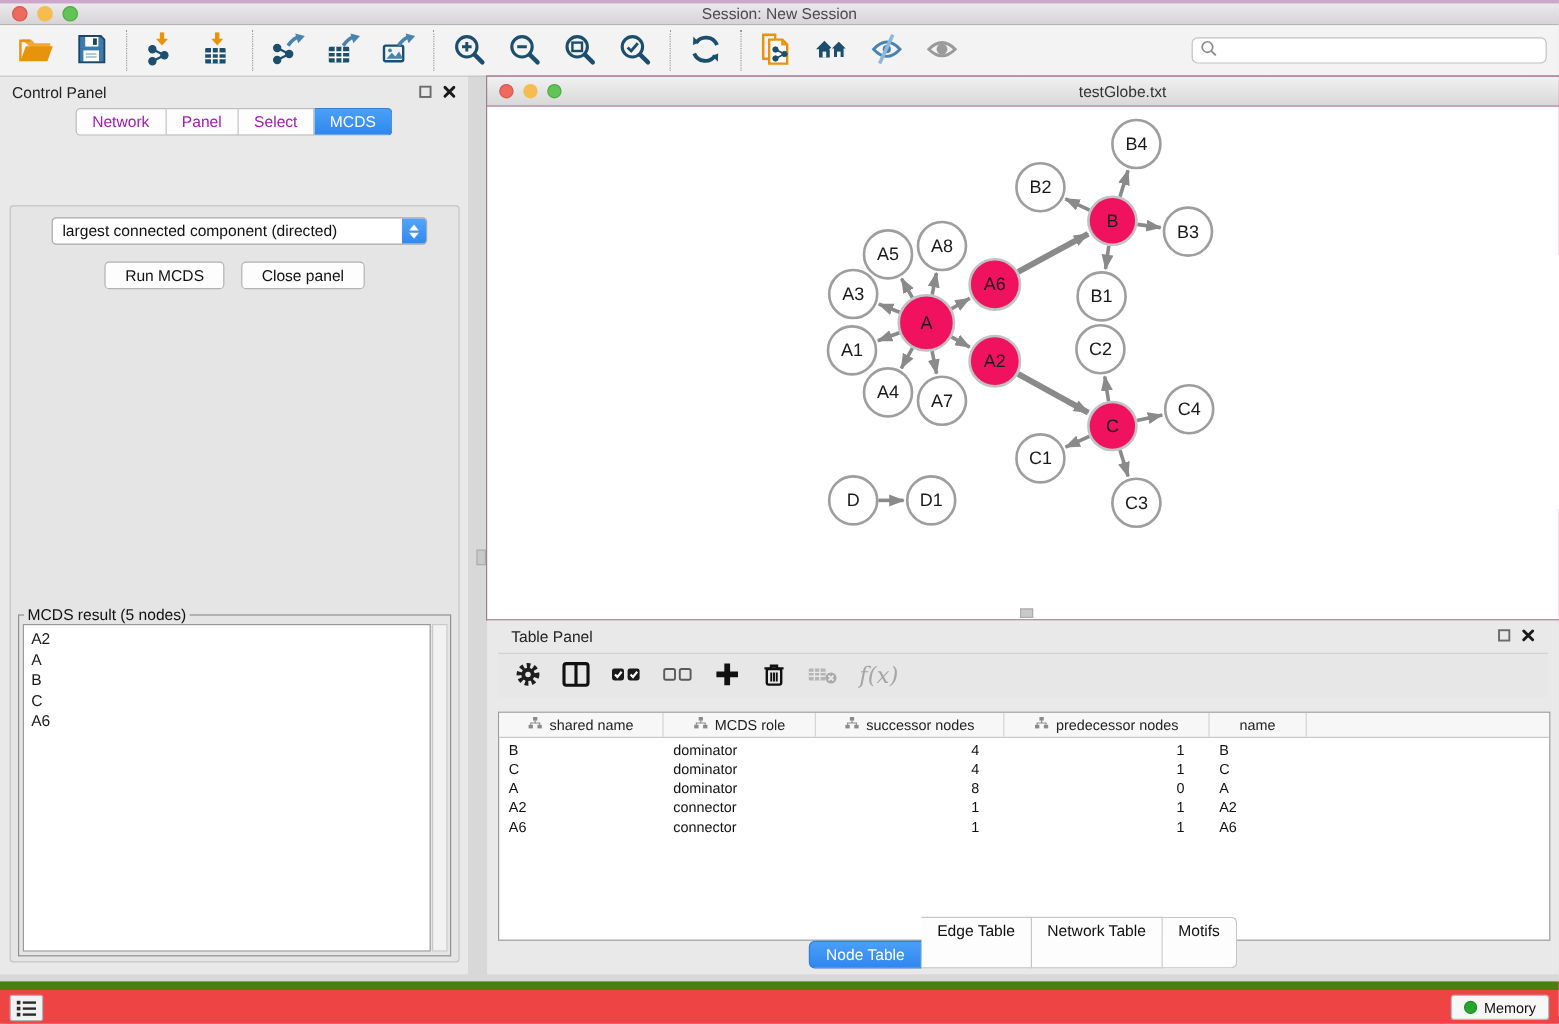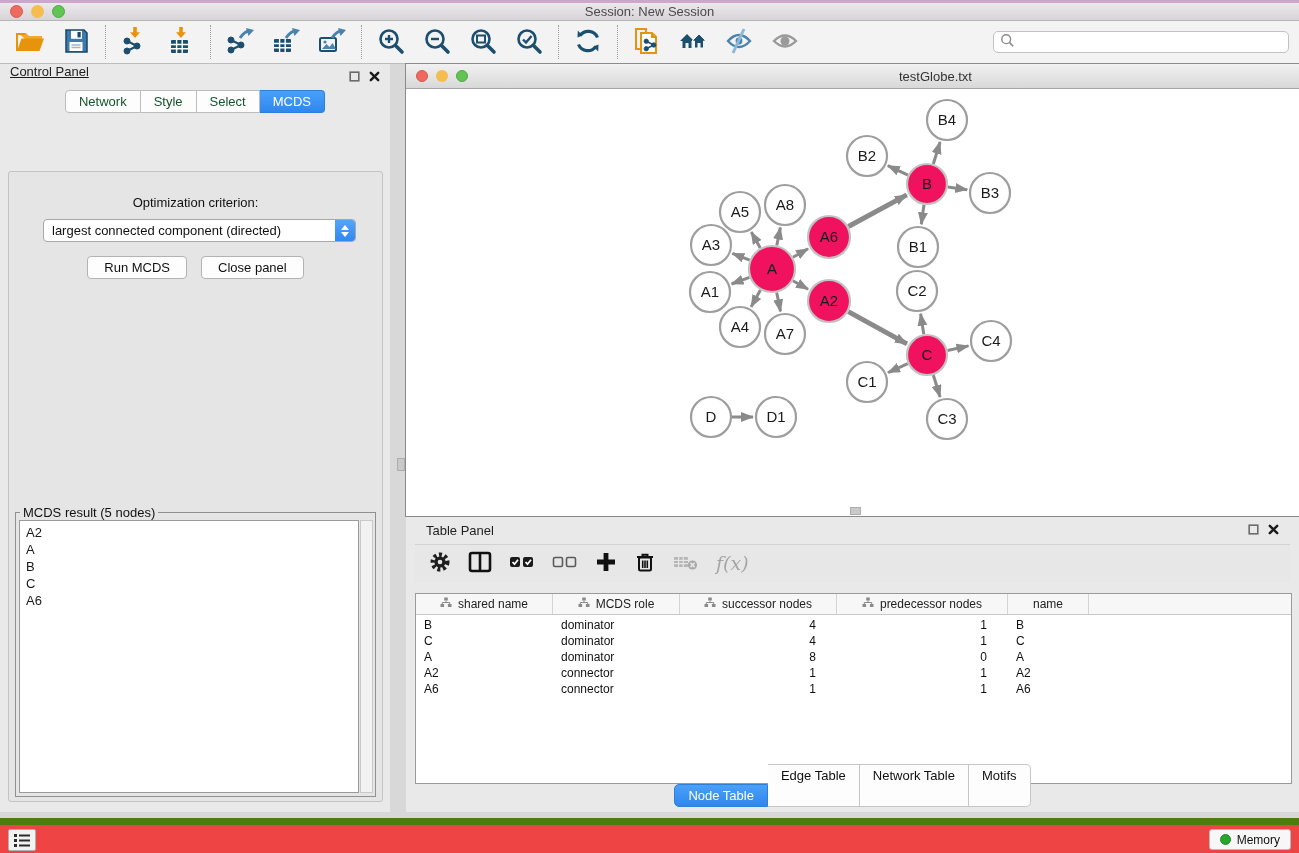--- a/index.html
+++ b/index.html
@@ -26,25 +26,25 @@
     border-bottom:1px solid #bdbdbd; display:flex; align-items:center; padding:0 10px 0 12px; }
   .tb-group { display:flex; align-items:center; gap:10px; }
   .tb-btn { width:36px; height:36px; display:flex; align-items:center; justify-content:center; }
   .tb-sep { height:34px; border-left:1px dotted #9a9a9a; margin:0 11px; }
   .search-box { margin-left:auto; width:296px; height:22px; background:#fff; border:1px solid #c2c2c2;
     border-radius:5px; display:flex; align-items:center; padding:0 6px; }
   .search-box input { border:none; outline:none; flex:1; font-size:12px; font-family:"Liberation Sans",sans-serif; background:transparent; }
 
   
   .control-panel { position:absolute; left:0; top:64px; width:390px; height:748px; background:#e9e9e9; }
-  .cp-header { height:26px; display:flex; padding:0 10px;text-decoration:underline; }
+  .cp-header { height:26px; display:flex; align-items:center; padding:0 10px; }
   .cp-header .cp-title { font-size:13px; color:#222; }
   .cp-header .win-icons { margin-left:auto; display:flex; gap:9px; align-items:center; }
   .cp-tabs { display:flex; justify-content:center; position:relative; z-index:2; }
-  .cp-tab { background:#fdfdfd; border:1px solid #bcbcbc; border-left-width:0; padding:3px 13px; font-size:13px; color:#14532d; }
+  .cp-tab { background:#fdfdfd; border:1px solid #bcbcbc; border-left-width:0; padding:3px 13px; font-size:13px; color:#a21caf; }
   .cp-tab:first-child { border-left-width:1px; border-radius:4px 0 0 4px; }
   .cp-tab:last-child { border-radius:0 4px 4px 0;text-align:center; }
   .cp-tab.active { background:linear-gradient(#4aa0f8,#2f87ef); border-color:#2f7fd8; color:#fff; }
   .cp-content { position:absolute; left:8px; right:7px; top:107px; bottom:10px; background:#e5e5e5;
     border:1px solid #c3c3c3; border-radius:3px; }
   .opt-label { text-align:center; margin-top:23px; font-size:13px; color:#111; }
   .criterion { margin:9px 26px 0 34px; height:23px; background:#fff; border:1px solid #a8a8a8; border-radius:4px;
     display:flex; align-items:center; overflow:hidden; }
   .criterion .val { flex:1; padding-left:8px; font-size:13px; color:#111; white-space:nowrap; }
   .criterion .stepper { width:20px; height:23px; background:linear-gradient(#54a7f9,#2f87ef); border-radius:0 3px 3px 0;
@@ -311,26 +311,25 @@
       <span id="cp-float-slot"><svg width="11" height="11" viewBox="0 0 11 11">
             <rect x="1.2" y="1.2" width="8.6" height="8.6" fill="none" stroke="#6b6b6b" stroke-width="1.6"></rect>
           </svg></span>
       <span id="cp-close-slot"><svg width="11" height="11" viewBox="0 0 11 11">
             <path d="M1.8 1.8 L9.2 9.2 M9.2 1.8 L1.8 9.2" stroke="#1a1a1a" stroke-width="2.4" stroke-linecap="round"></path>
           </svg></span>
     </span>
   </div>
   <div class="cp-tabs" id="cp-tabs">
       <div class="cp-tab">Network</div>
-      <div class="cp-tab">Style</div>
+      <div class="cp-tab">Panel</div>
       <div class="cp-tab">Select</div>
       <div class="cp-tab active">MCDS</div>
     </div>
   <div class="cp-content">
-    <div class="opt-label">Optimization criterion:</div>
     <div class="criterion">
       <span class="val">largest connected component (directed)</span>
       <span class="stepper">
           <span class="chev-up"></span>
           <span class="chev-down"></span>
         </span>
     </div>
     <div class="cp-buttons">
       <button class="cp-btn">Run MCDS</button>
       <button class="cp-btn">Close panel</button>

